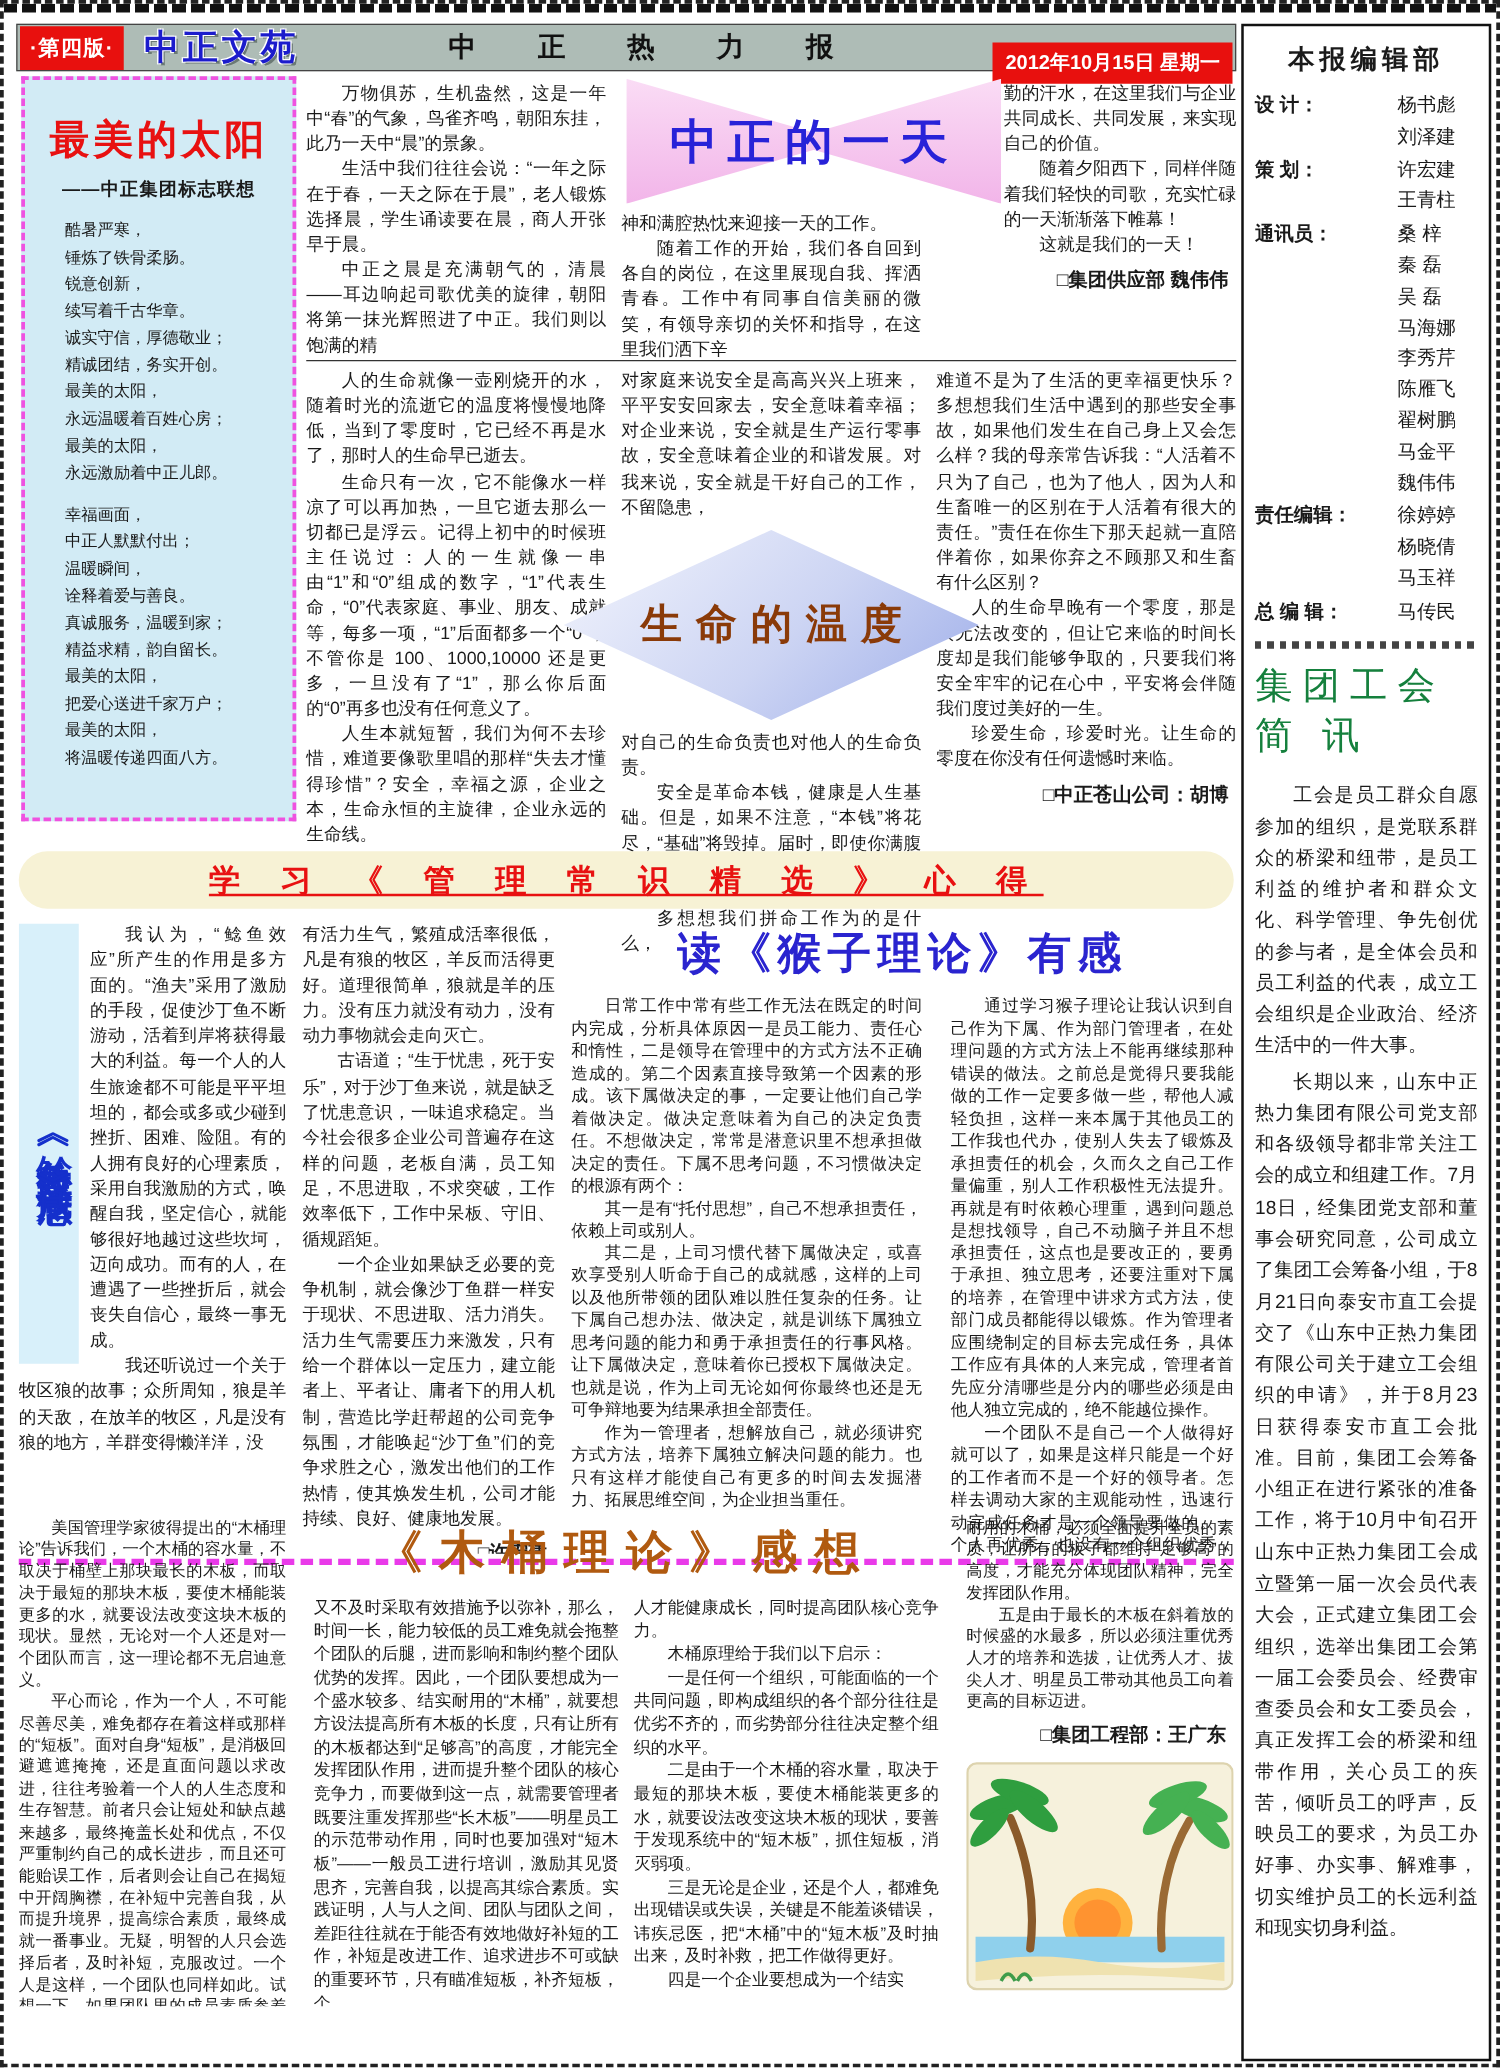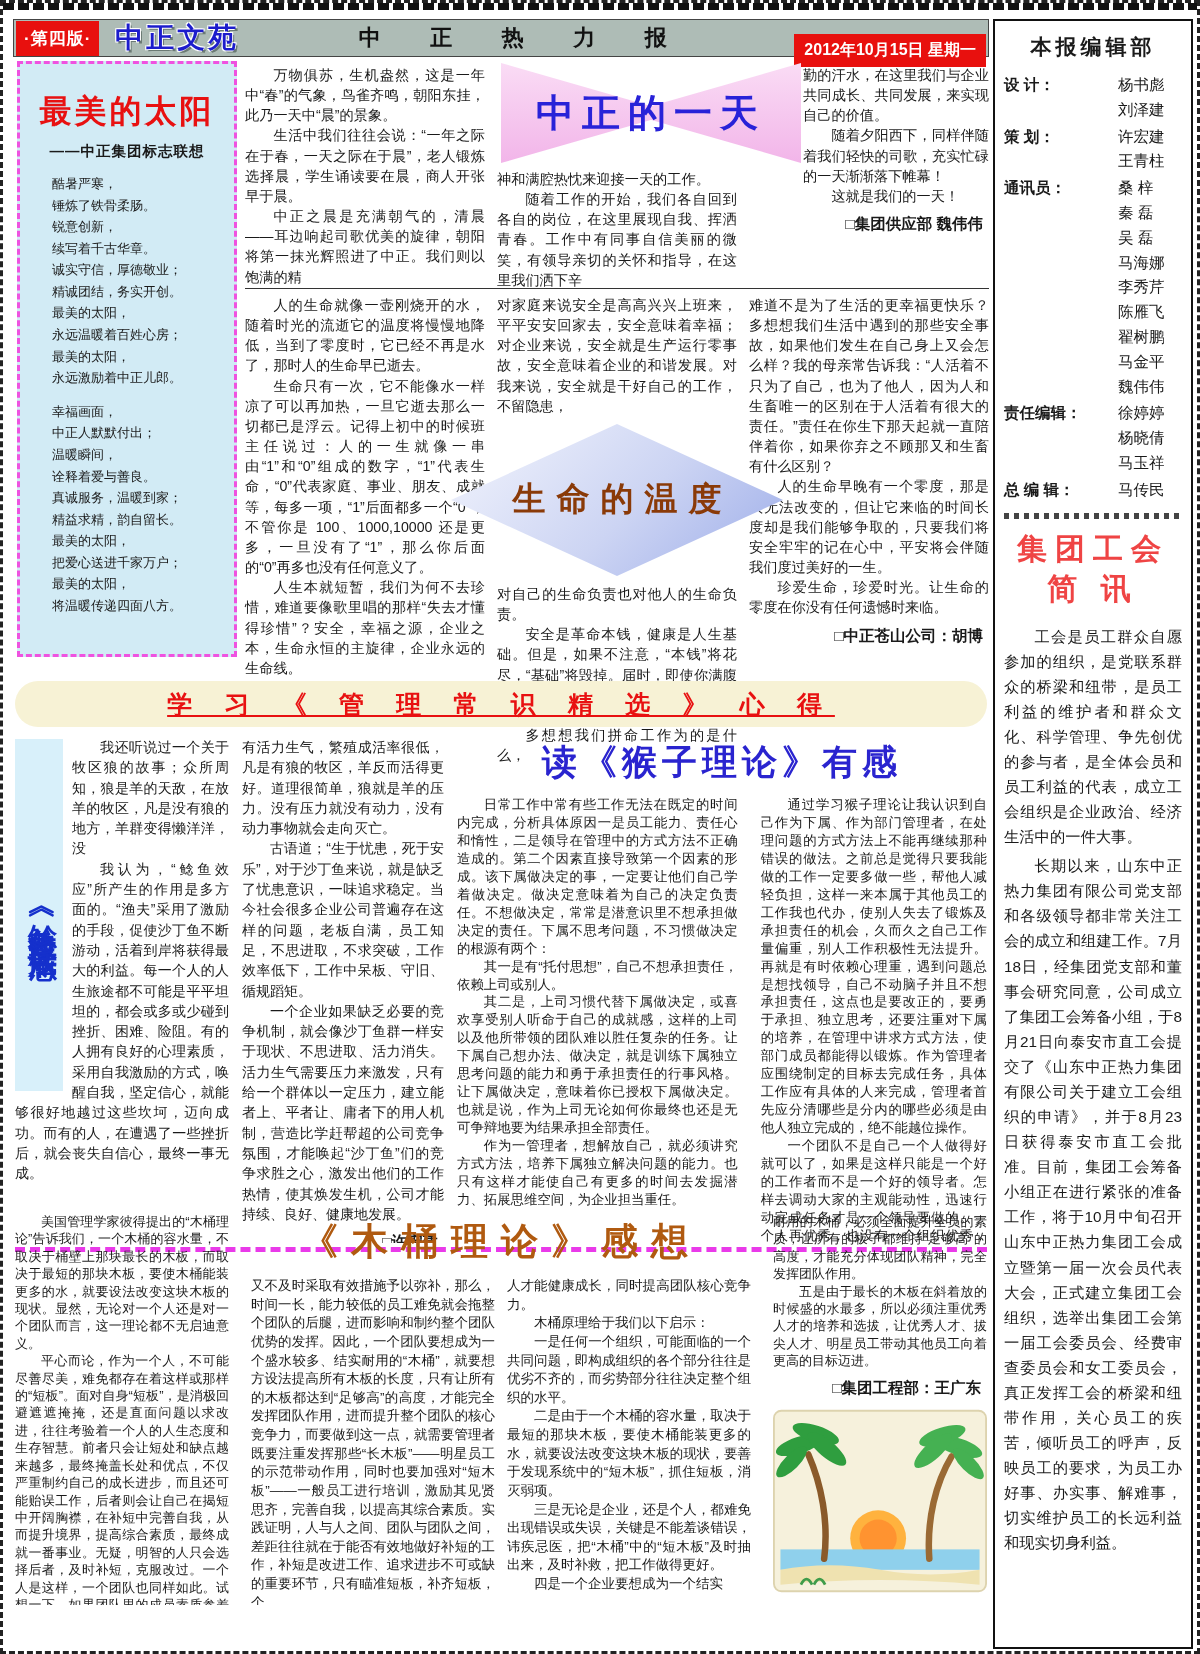--- a/index.html
+++ b/index.html
@@ -22,21 +22,21 @@
   
   .sidebar { position: absolute; left: 990px; top: 16px; width: 200px; height: 1630px;
     border: 2px solid #111; padding: 12px 9px; background: #fff; overflow: hidden; }
   .sidebar-title { font-size: 21px; font-weight: 900; letter-spacing: 4px; text-align: center; margin-bottom: 12px; }
   .staff-group { display: flex; justify-content: space-between; font-size: 15.5px; line-height: 1.6; margin-bottom: 2px; }
   .staff-role { font-weight: bold; white-space: nowrap; }
   .staff-names { width: 64px; }
   .staff-names div { line-height: 1.6; }
   .scissors { height: 6px; margin: 10px 0 10px;
     background: repeating-linear-gradient(90deg, #444 0 5px, transparent 5px 10px); }
-  .union-title { color: #ef4444; font-size: 30px; font-weight: 700; text-align: center; letter-spacing: 8px;
+  .union-title { color: #15803d; font-size: 30px; font-weight: 400; letter-spacing: 8px;
     line-height: 1.35; margin: 6px 0 14px; font-family: "Liberation Serif", serif; }
   .union-body p { font-size: 15.3px; line-height: 1.64; text-align: justify; text-indent: 2em; margin-bottom: 4px; }
 
   
   .main { position: absolute; left: 10px; top: 58px; width: 976px; height: 1590px; }
 
   .body p { margin: 0; font-size: 14.2px; line-height: 1.42; text-align: justify; text-indent: 2em; }
   .cont p:first-child { text-indent: 0; }
   .byline { text-align: right; font-size: 15.5px; font-weight: bold; margin-top: 8px; padding-right: 6px; }
 
@@ -273,22 +273,22 @@
     </section>
 
     <div class="study-banner">
       <span>学 习 《 管 理 常 识 精 选 》 心 得</span>
     </div>
 
     <section class="middle-band">
       <div class="catfish-left body">
         <div class="vert-title">《鲶鱼效应》读后感</div>
         <div>
+            <p>我认为，“鲶鱼效应”所产生的作用是多方面的。“渔夫”采用了激励的手段，促使沙丁鱼不断游动，活着到岸将获得最大的利益。每一个人的人生旅途都不可能是平平坦坦的，都会或多或少碰到挫折、困难、险阻。有的人拥有良好的心理素质，采用自我激励的方式，唤醒自我，坚定信心，就能够很好地越过这些坎坷，迈向成功。而有的人，在遭遇了一些挫折后，就会丧失自信心，最终一事无成。</p>
             <p>我还听说过一个关于牧区狼的故事；众所周知，狼是羊的天敌，在放羊的牧区，凡是没有狼的地方，羊群变得懒洋洋，没</p>
-            <p>我认为，“鲶鱼效应”所产生的作用是多方面的。“渔夫”采用了激励的手段，促使沙丁鱼不断游动，活着到岸将获得最大的利益。每一个人的人生旅途都不可能是平平坦坦的，都会或多或少碰到挫折、困难、险阻。有的人拥有良好的心理素质，采用自我激励的方式，唤醒自我，坚定信心，就能够很好地越过这些坎坷，迈向成功。而有的人，在遭遇了一些挫折后，就会丧失自信心，最终一事无成。</p>
           </div>
       </div>
       <div class="catfish-col2 body">
         <div class="cont">
             <p>有活力生气，繁殖成活率很低，凡是有狼的牧区，羊反而活得更好。道理很简单，狼就是羊的压力。没有压力就没有动力，没有动力事物就会走向灭亡。</p>
             <p>古语道；“生于忧患，死于安乐”，对于沙丁鱼来说，就是缺乏了忧患意识，一味追求稳定。当今社会很多企业公司普遍存在这样的问题，老板自满，员工知足，不思进取，不求突破，工作效率低下，工作中呆板、守旧、循规蹈矩。</p>
             <p>一个企业如果缺乏必要的竞争机制，就会像沙丁鱼群一样安于现状、不思进取、活力消失。活力生气需要压力来激发，只有给一个群体以一定压力，建立能者上、平者让、庸者下的用人机制，营造比学赶帮超的公司竞争氛围，才能唤起“沙丁鱼”们的竞争求胜之心，激发出他们的工作热情，使其焕发生机，公司才能持续、良好、健康地发展。</p>
           </div>
         <div class="byline">□许宏建</div>
       </div>

